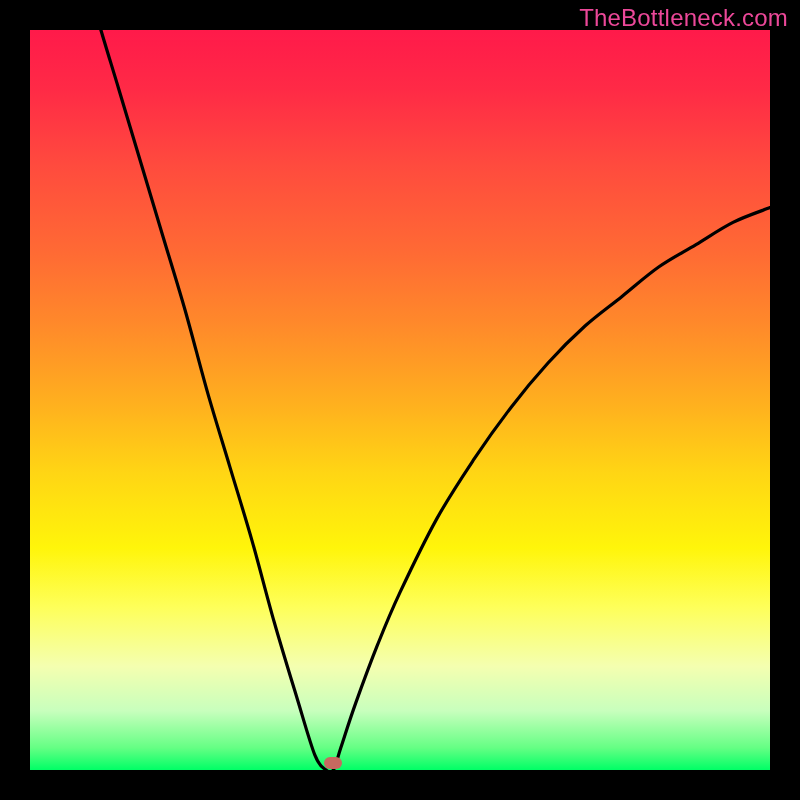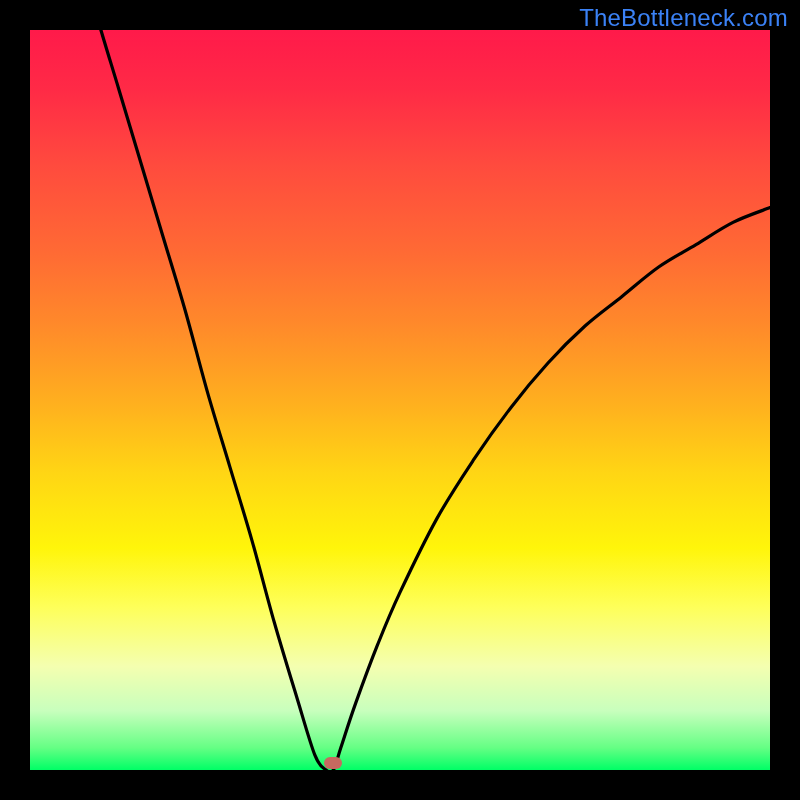--- a/index.html
+++ b/index.html
@@ -30,21 +30,21 @@
       #f4ffb0 86%,
       #c8ffbd 92%,
       #65ff84 97%,
       #00ff66 100%
     );
   }
   .attribution {
     position: absolute;
     top: 4px;
     right: 12px;
-    color: #3b82f6;
+    color: #ec4899;
     font-size: 24px;
     font-weight: 400;
     letter-spacing: 0.2px;
   }
   .curve-svg {
     position: absolute;
     left: 0;
     top: 0;
     width: 800px;
     height: 800px;

